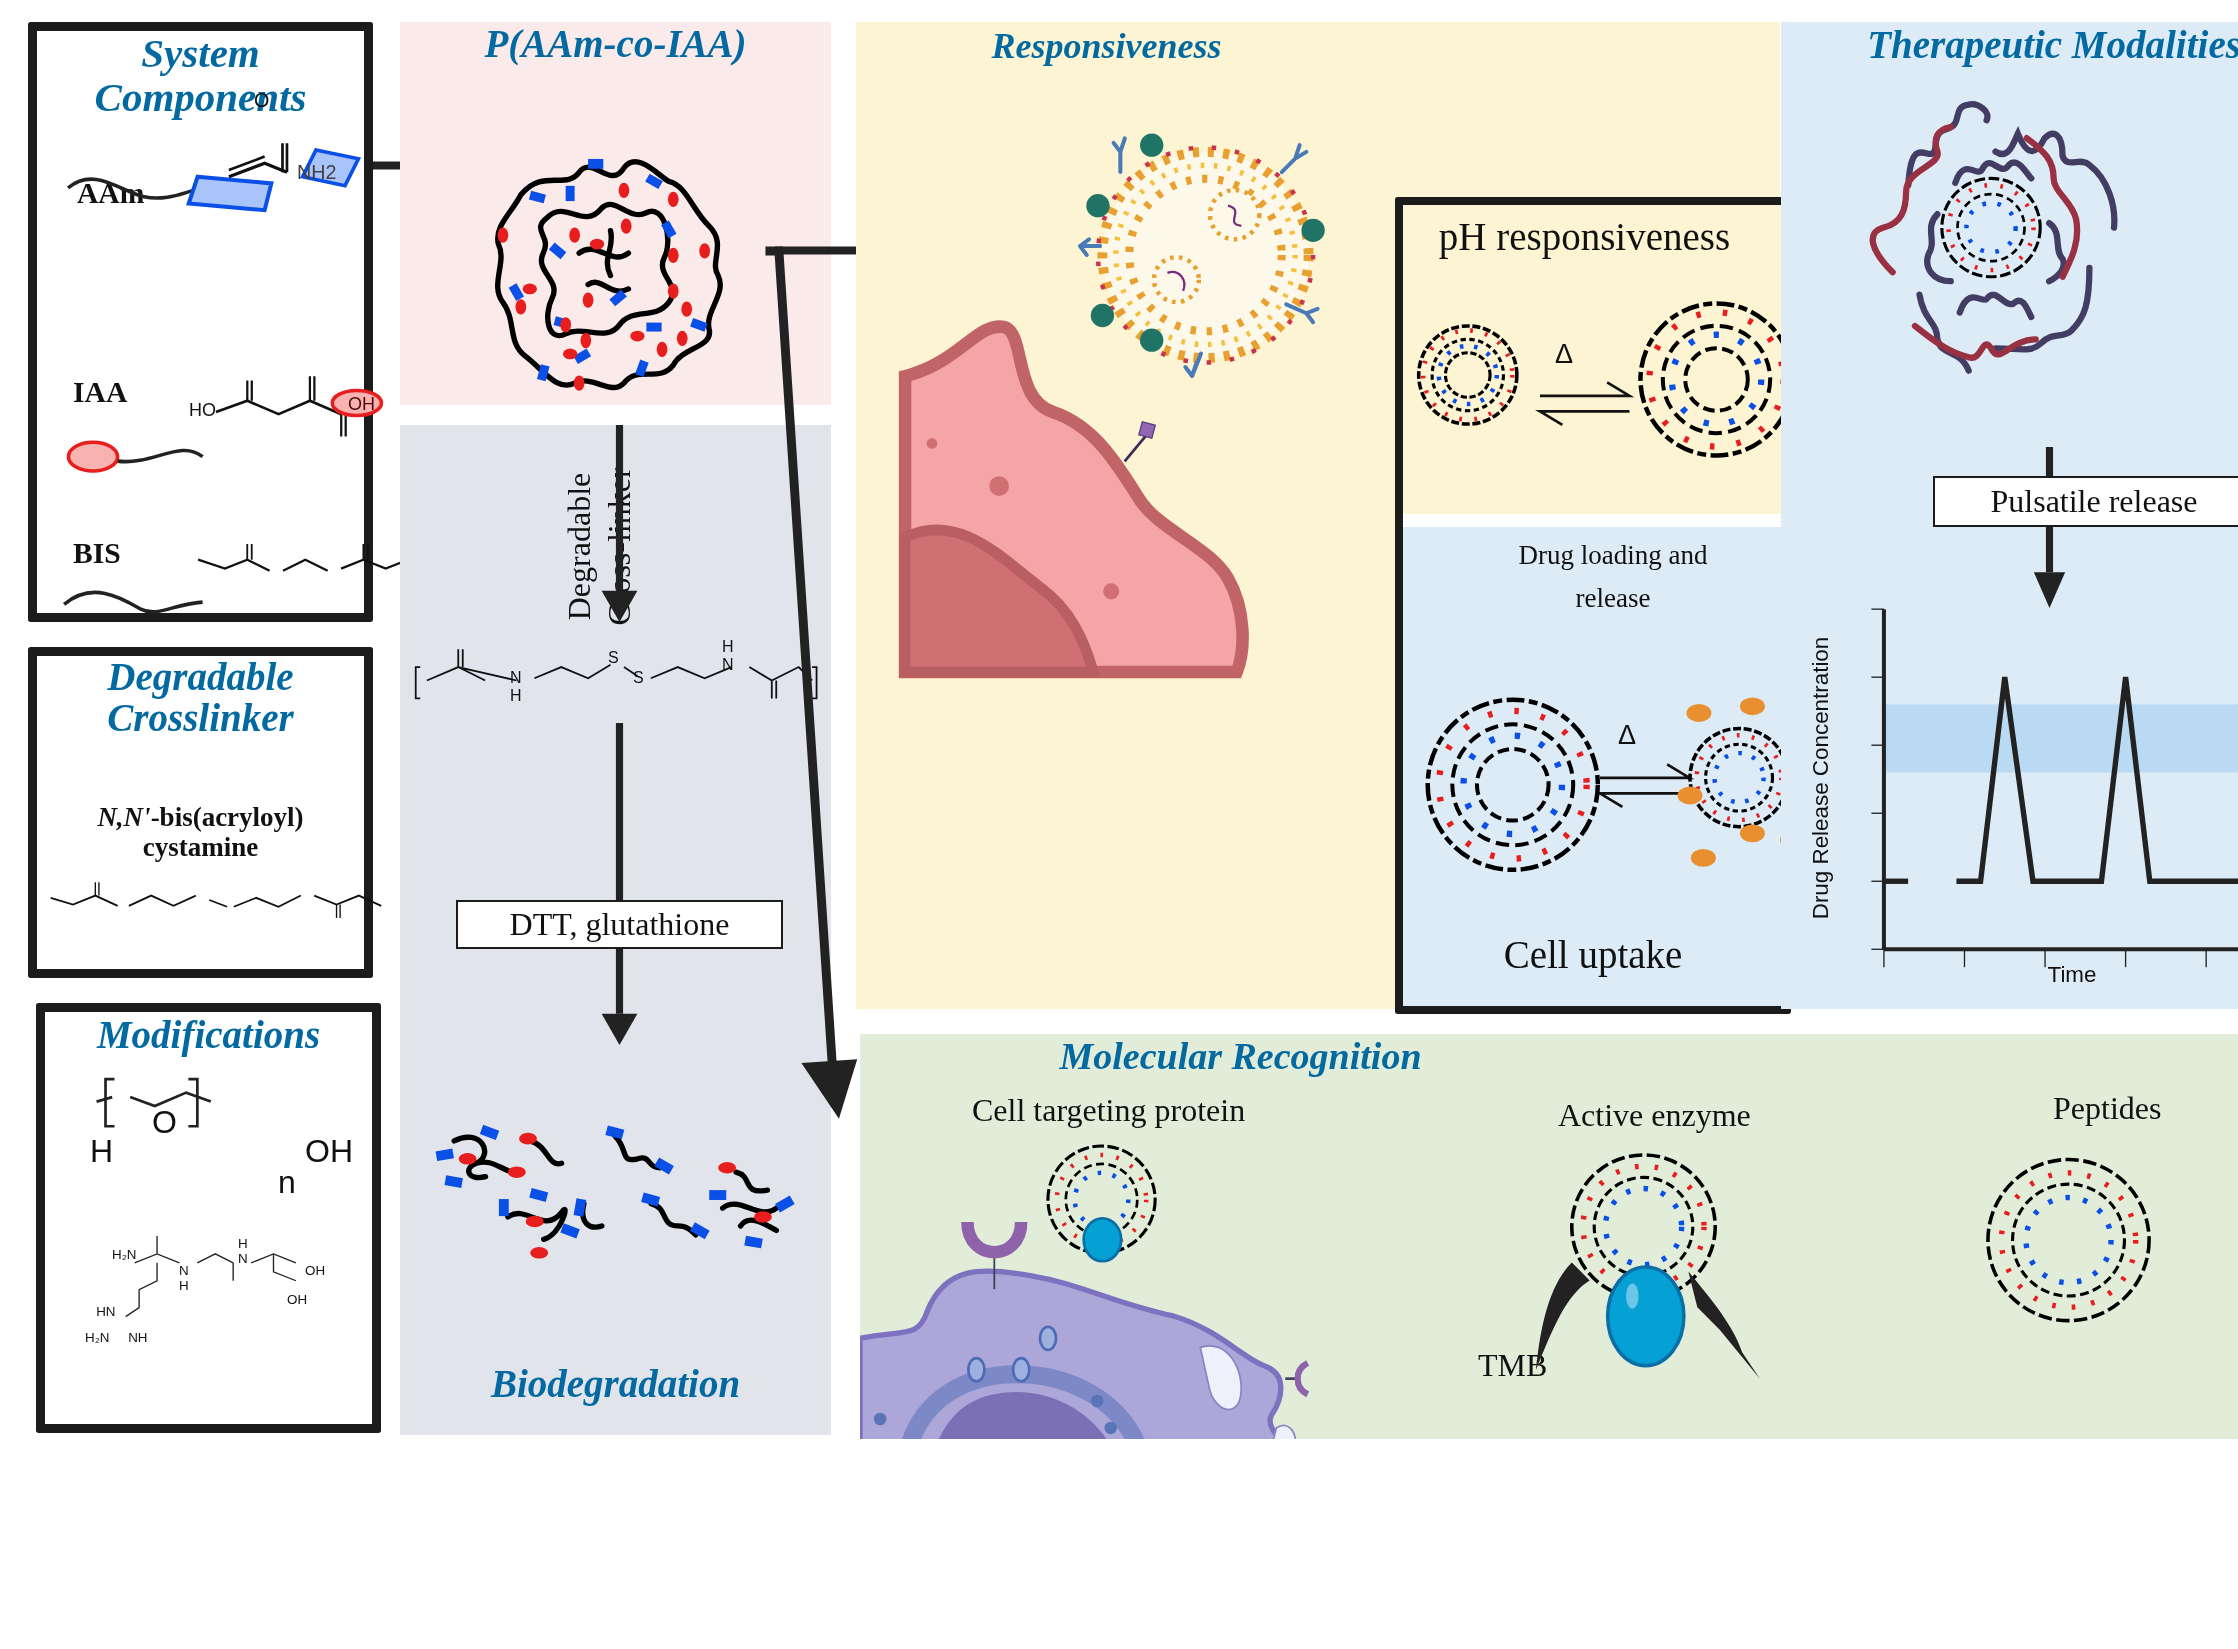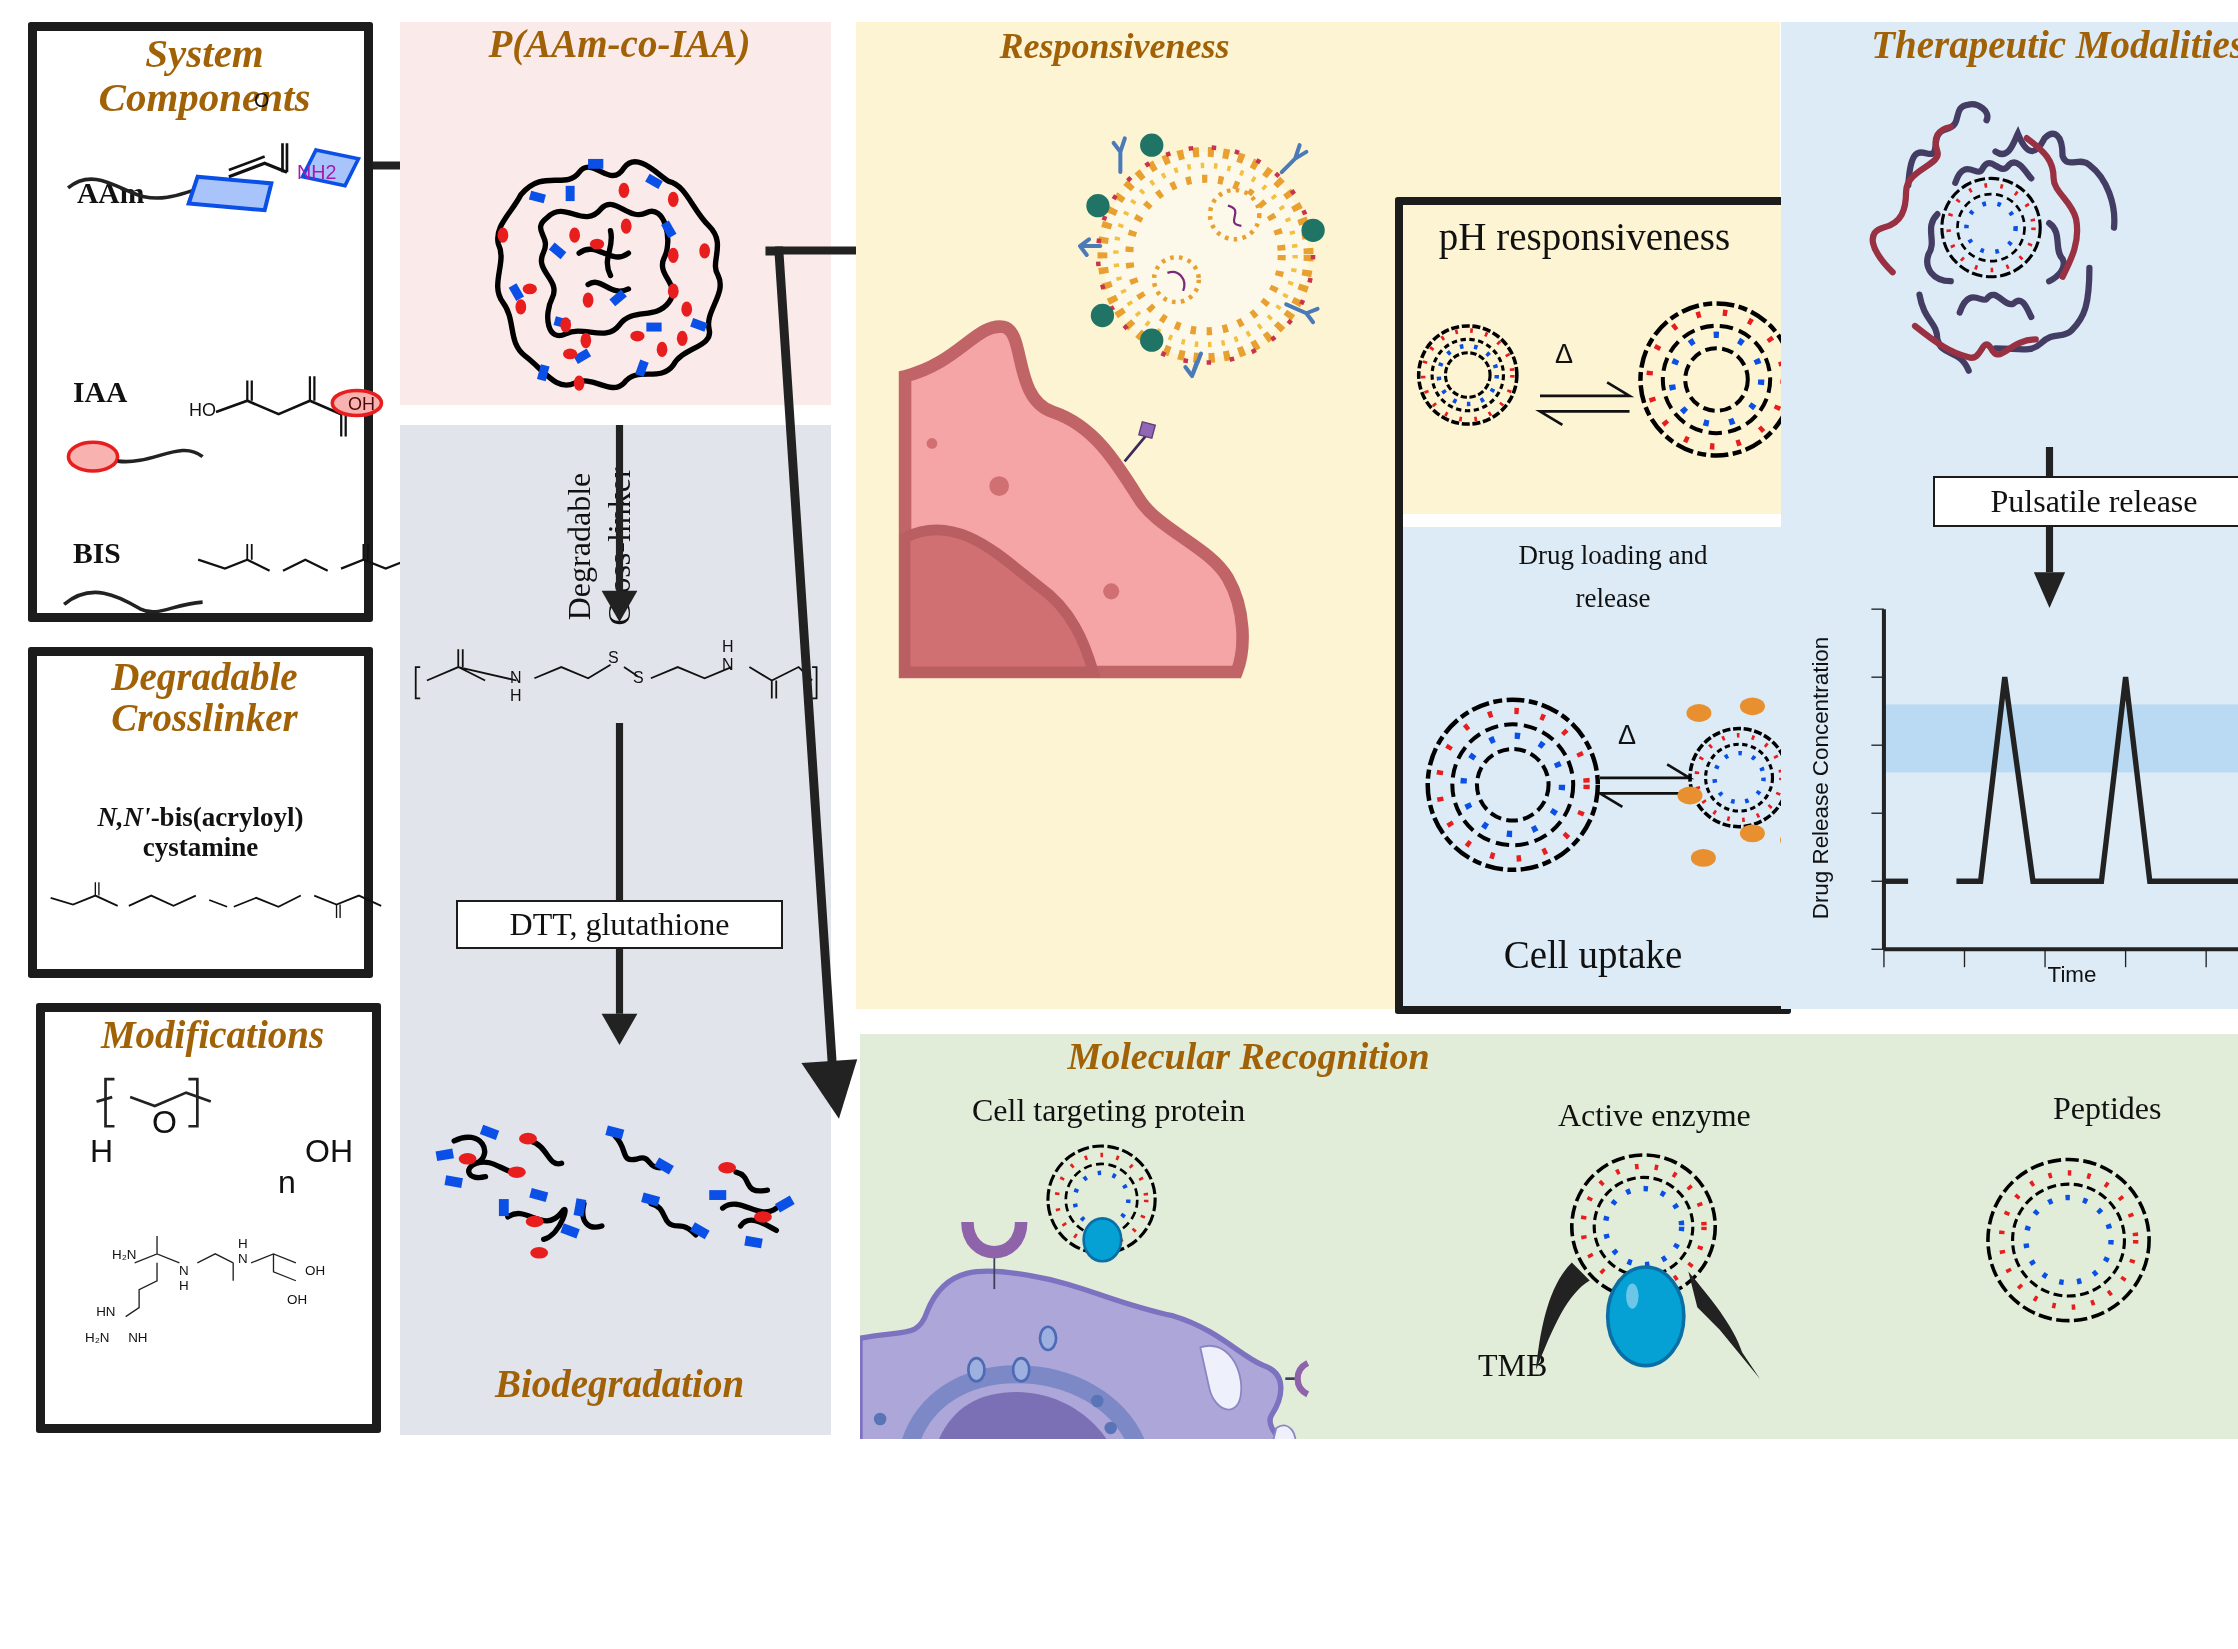--- a/index.html
+++ b/index.html
@@ -1,19 +1,19 @@
 <!DOCTYPE html>
 <html style="font-size:7.2px"><head>
 <meta charset="utf-8">
 <style>
   html,body{margin:0;padding:0;background:#ffffff;}
   body{width:2351px;height:1649px;position:relative;overflow:hidden;font-family:"Liberation Serif","DejaVu Serif",serif;color:#111;}
   .panel{position:absolute;box-sizing:border-box;}
   .boxed{border:9px solid #1c1c1c;border-radius:2.7px;background:#fff;}
-  .title-bi{font-family:"Liberation Serif",serif;font-weight:bold;font-style:italic;text-align:center;position:absolute;left:8px;right:0;color:#a16207;}
+  .title-bi{font-family:"Liberation Serif",serif;font-weight:bold;font-style:italic;text-align:center;position:absolute;left:0;right:0;color:#0369a1;}
   .label{font-family:"Liberation Serif",serif;position:absolute;text-align:center;color:#111;}
   .sans{font-family:"Liberation Sans","DejaVu Sans",sans-serif;}
   svg{position:absolute;overflow:visible;}
   .flowbox{position:absolute;border:2.7px solid #1c1c1c;background:#fff;box-sizing:border-box;display:flex;align-items:center;justify-content:center;font-family:"Liberation Serif",serif;font-size:32px;}
 </style>
 </head>
 <body>
 
 <div class="panel boxed" style="left:28px;top:21.5px;width:345px;height:600px;">
   <div class="title-bi" style="top:0px;font-size:41px;line-height:44px;">
@@ -24,21 +24,21 @@
   <div class="label" style="left:40px;top:146px;font-size:29.6px;font-weight:bold;">AAm</div>
   <svg style="left:22.4px;top:72px;" width="313" height="134" viewBox="0 0 700 300">
     <path d="M 20 190 C 80 140, 140 200, 190 210 C 240 220, 280 200, 305 195" stroke="#222" stroke-width="8" fill="none"></path>
     <polygon points="310,165 475,180 460,240 290,225" fill="#a9c4fa" stroke="#0a4fe6" stroke-width="9"></polygon>
     <path d="M 380 165 L 460 135 L 510 155" stroke="#111" stroke-width="7" fill="none"></path>
     <path d="M 380 150 L 460 120" stroke="#111" stroke-width="6" fill="none"></path>
     <path d="M 510 155 L 510 90 M 500 155 L 500 90" stroke="#111" stroke-width="6"></path>
     <polygon points="575,105 670,125 640,185 545,165" fill="#a9c4fa" stroke="#0a4fe6" stroke-width="8"></polygon>
   </svg>
   <div class="label sans" style="left:217px;top:58px;font-size:19.7px;">O</div>
-  <div class="label sans" style="left:260px;top:130px;font-size:19.7px;color:#a21caf;">NH2</div>
+  <div class="label sans" style="left:260px;top:130px;font-size:19.7px;color:#404040;">NH2</div>
 
   <div class="label" style="left:36px;top:345px;font-size:29.6px;font-weight:bold;">IAA</div>
   <svg style="left:18px;top:278px;" width="322" height="179" viewBox="0 0 720 400">
     <ellipse cx="85" cy="330" rx="55" ry="32" fill="#f8b3b0" stroke="#e81d1d" stroke-width="8"></ellipse>
     <path d="M 140 340 C 220 350, 280 290, 330 330" stroke="#222" stroke-width="8" fill="none"></path>
     <path d="M 360 230 L 430 205 L 500 235 L 570 205 L 640 235" stroke="#111" stroke-width="6" fill="none"></path>
     <path d="M 430 205 L 430 160 M 440 205 L 440 160 M 570 205 L 570 150 M 580 205 L 580 150 M 640 235 L 640 285 M 650 235 L 650 285" stroke="#111" stroke-width="5"></path>
     <ellipse cx="675" cy="210" rx="55" ry="28" fill="#f8b3b0" stroke="#e81d1d" stroke-width="8"></ellipse>
   </svg>
   <div class="label sans" style="left:152px;top:369px;font-size:18px;">HO</div>

